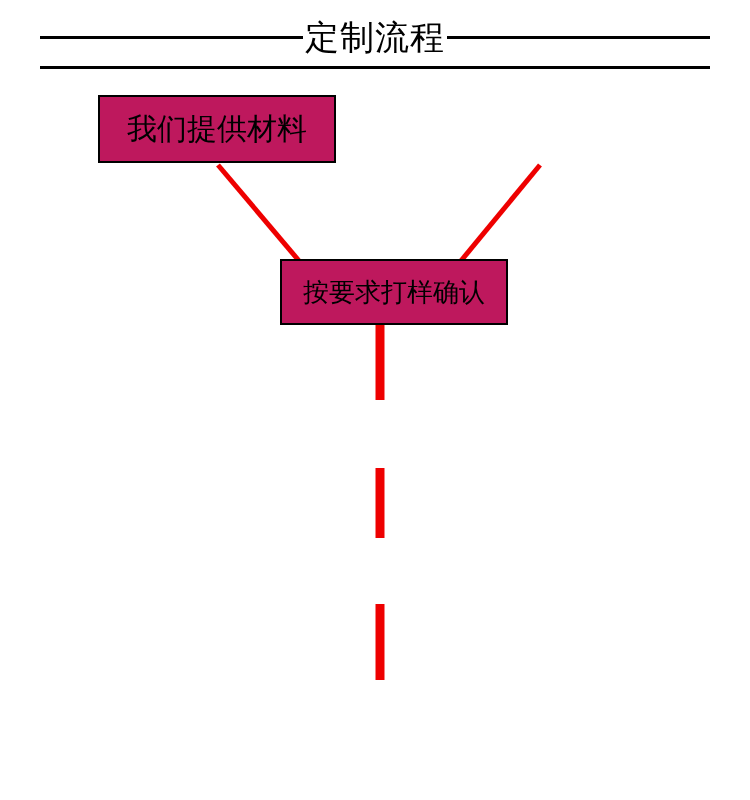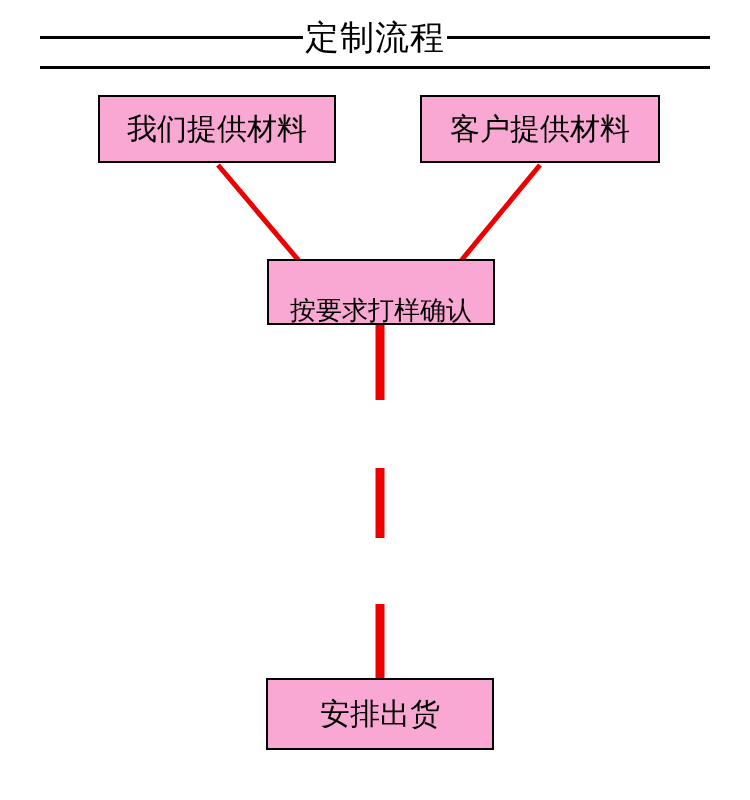--- a/index.html
+++ b/index.html
@@ -57,34 +57,34 @@
     width: 670px;
     height: 0;
     border-top: 3px solid #000000;
   }
 
   
   .node {
     position: absolute;
     box-sizing: border-box;
     border: 2px solid #000000;
-    background: #f9a8d4;
+    background: #be185d;
     display: flex;
     align-items: center;
     justify-content: center;
     font-size: 30px;
     line-height: 1;
     white-space: nowrap;
     z-index: 3;
   }
   .node.small { font-size: 26px; }
 
   #node-we     { left: 98px;  top: 95px;  width: 238px; height: 68px; }
   #node-client { left: 420px; top: 95px;  width: 240px; height: 68px; }
-  #node-sample { left: 267px; top: 259px; width: 228px; height: 66px; align-items: flex-end; }
+  #node-sample { left: 280px; top: 259px; width: 228px; height: 66px; }
   #node-prod   { left: 266px; top: 398px; width: 228px; height: 72px; }
   #node-pay    { left: 266px; top: 536px; width: 228px); height: 70px; }
   #node-pay    { left: 266px; top: 536px; width: 228px; height: 70px; }
   #node-ship   { left: 266px; top: 678px; width: 228px; height: 72px; }
 
   
   #connectors {
     position: absolute;
     left: 0;
     top: 0;
@@ -115,27 +115,21 @@
 
     <line x1="380" y1="468" x2="380" y2="538" stroke="#ee0000" stroke-width="9"></line>
 
     <line x1="380" y1="604" x2="380" y2="680" stroke="#ee0000" stroke-width="9"></line>
   </svg>
 
   <div class="node" id="node-we">
     <span>我们提供材料</span>
   </div>
 
-  <div class="node" id="node-client">
-    <span>客户提供材料</span>
-  </div>
 
   <div class="node small" id="node-sample">
     <span>按要求打样确认</span>
   </div>
 
 
 
-  <div class="node" id="node-ship">
-    <span>安排出货</span>
-  </div>
 
 </div>
 
 </body></html>

